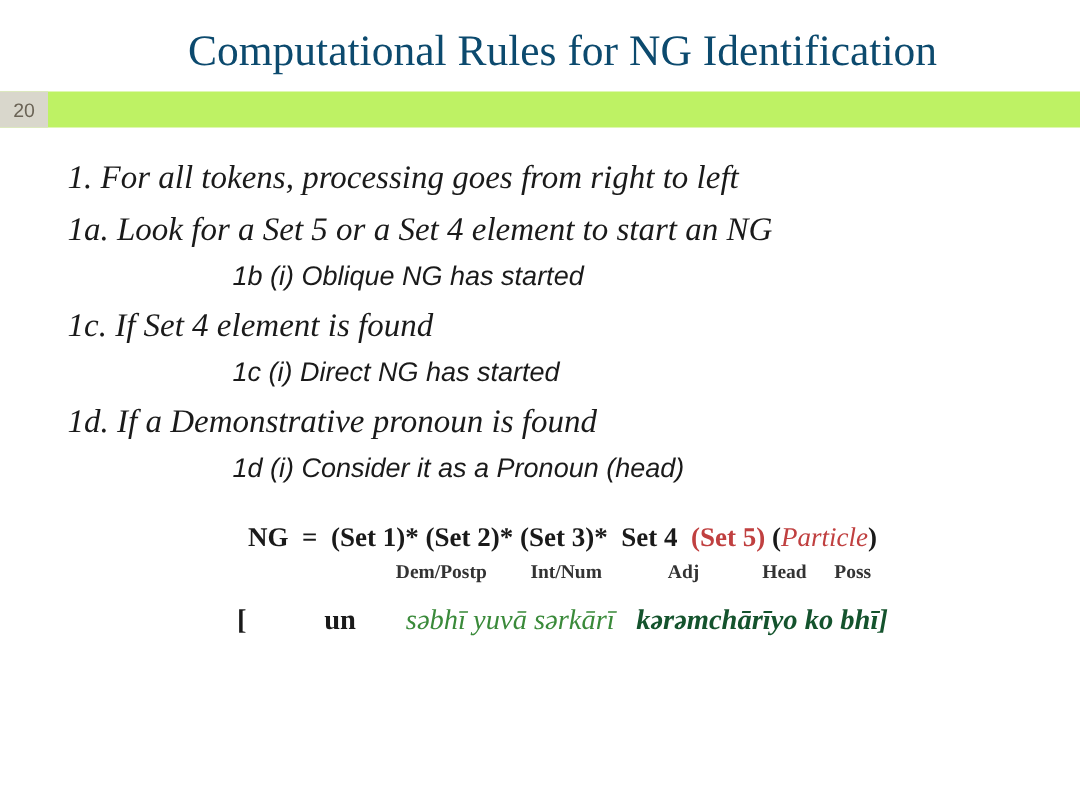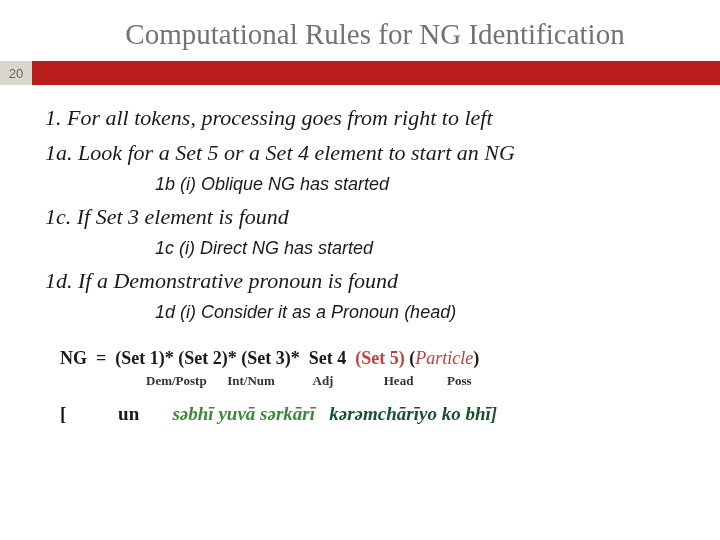--- a/index.html
+++ b/index.html
@@ -14,27 +14,27 @@
   .slide {
     width: 100%;
     height: 100%;
     position: relative;
   }
   .title {
     font-size: 29px;
     font-weight: normal;
     text-align: center;
     padding: 18px 30px 10px 60px;
-    color: #737373;
+    color: #0c4a6e;
     font-family: Georgia, 'Times New Roman', serif;
   }
   .band {
     width: 100%;
     height: 24px;
-    background: #b91c1c;
+    background: #bef264;
     position: relative;
   }
   .page-num {
     position: absolute;
     left: 0;
     top: 0;
     width: 32px;
     height: 24px;
     background: #d9d7cc;
     color: #6b6456;
@@ -57,20 +57,21 @@
   .subrule {
     font-style: italic;
     font-size: 18px;
     line-height: 1.5;
     margin-bottom: 2px;
     padding-left: 110px;
     font-family: Liberation Sans, sans-serif;
   }
   .formula-block {
     padding: 20px 30px 0 60px;
+    text-align: center;
   }
   .formula {
     font-size: 18px;
     font-family: Georgia, 'Times New Roman', serif;
     margin-bottom: 4px;
   }
   .formula .ng { font-weight: bold; }
   .formula .eq { font-weight: bold; }
   .formula .set { font-weight: bold; }
   .formula .set5 { color: #c04040; font-weight: bold; }
@@ -83,38 +84,38 @@
     padding-left: 86px;
   }
   .labels span { display: inline-block; }
   .example {
     font-size: 19px;
     font-family: Georgia, 'Times New Roman', serif;
     margin-top: 14px;
   }
   .example .br { font-weight: bold; }
   .example .un { font-weight: bold; padding-left: 47px; }
-  .example .green { color: #3a8a3a; font-style: italic; font-weight: bold; }
+  .example .green { color: #3a8a3a; font-style: italic; font-weight: normal; }
   .example .tail { color: #14532d; font-style: italic; font-weight: bold; }
 </style>
 </head>
 <body>
 
 <div class="slide">
   <div class="title">Computational Rules for NG Identification</div>
 
   <div class="band">
     <div class="page-num">20</div>
   </div>
 
   <div class="content">
     <div class="rule">1.  For all tokens, processing goes from right to left</div>
     <div class="rule">1a. Look for a Set 5 or a Set 4 element to start an NG</div>
     <div class="subrule">1b (i) Oblique NG has started</div>
-    <div class="rule">1c. If Set 3 element is found</div>
+    <div class="rule">1c. If Set 4 element is found</div>
     <div class="subrule">1c (i) Direct NG has started</div>
     <div class="rule">1d. If a Demonstrative pronoun is found</div>
     <div class="subrule">1d (i) Consider it as a Pronoun (head)</div>
   </div>
 
   <div class="formula-block">
     <div class="formula">
       <span class="ng">NG</span>
       &nbsp;<span class="eq">=</span>&nbsp;
       <span class="set">(Set 1)*</span>

